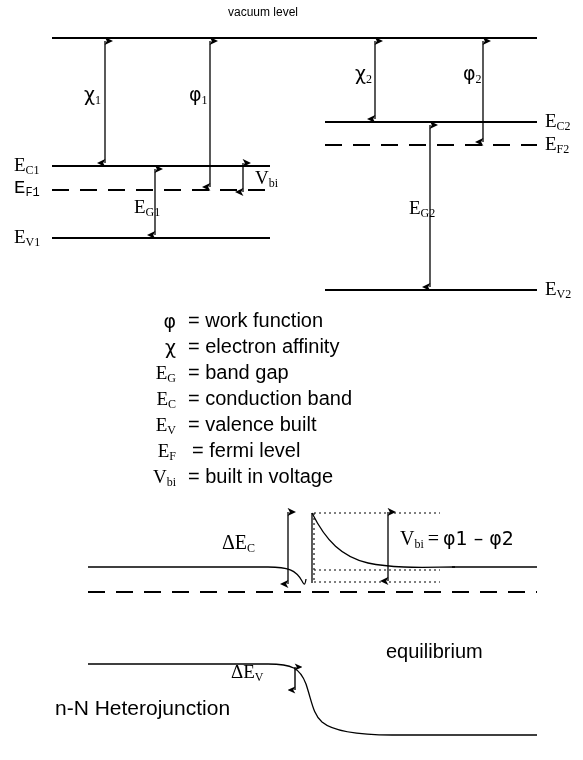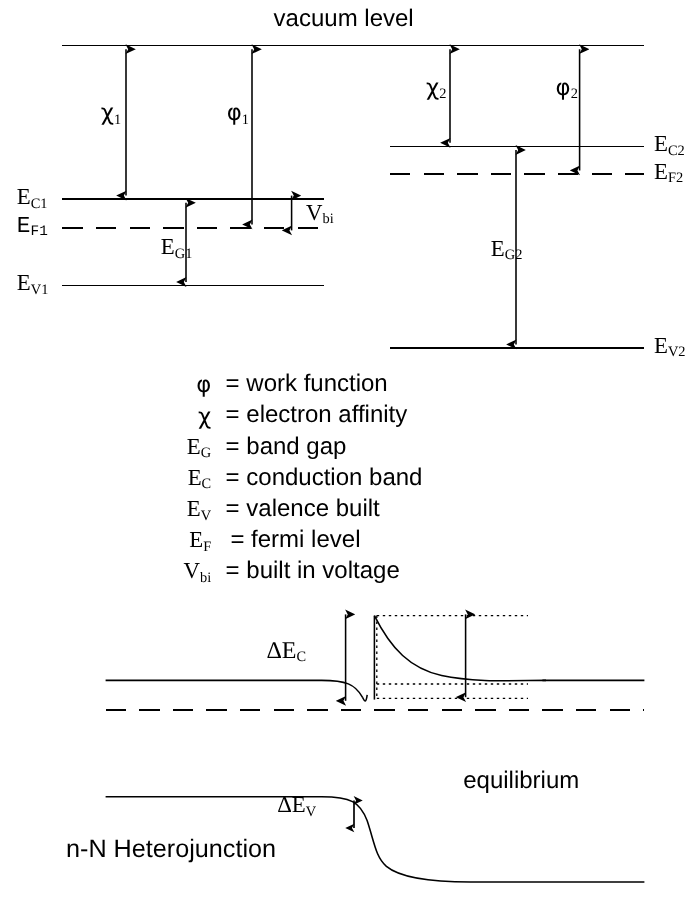--- a/index.html
+++ b/index.html
@@ -142,21 +142,21 @@
     </g>
 
     <g stroke="#000" fill="none">
       <path d="M88,664 L268,664 C292,664 300,668 306,684
                C312,702 313,714 322,722 C334,732 360,735 392,735 L537,735" stroke-width="1.3"></path>
 
       <line x1="295" y1="667" x2="295" y2="690" stroke-width="1.4" marker-start="url(#arrUs)" marker-end="url(#arrDs)"></line>
     </g>
   </svg>
 
-  <div class="lbl sans" style="left:228px; top:6px; font-size:20px;">vacuum level</div>
+  <div class="lbl sans" style="left:228px; top:6px; font-size:12px;">vacuum level</div>
 
   <div class="lbl serif" style="left:14px; top:155px;">
     <span>E</span><span class="sub">C1</span>
   </div>
   <div class="lbl serif" style="left:14px; top:179px;font-family:Liberation Mono, monospace;">
     <span>E</span><span class="sub">F1</span>
   </div>
   <div class="lbl serif" style="left:14px; top:227px;">
     <span>E</span><span class="sub">V1</span>
   </div>
@@ -252,20 +252,23 @@
       <span>=</span>
       <span>built in voltage</span>
     </div>
 
   </div>
 
   <div class="lbl serif" style="left:222px; top:532px; font-size:20px;">
     <span>ΔE</span><span class="sub">C</span>
   </div>
 
+  <div class="lbl serif" style="left:400px; top:528px; font-size:20px;">
+    <span>V</span><span class="sub">bi</span><span style="margin:0 4px;">=</span><span class="greek" style="font-size:19px;">φ1 – φ2</span>
+  </div>
 
   <div class="lbl serif" style="left:231px; top:662px; font-size:19px;">
     <span>ΔE</span><span class="sub">V</span>
   </div>
 
   <div class="lbl sans" style="left:55px; top:697px; font-size:21px;">n-N Heterojunction</div>
 
   <div class="lbl sans" style="left:386px; top:641px; font-size:20px;">equilibrium</div>
 
 </div>

